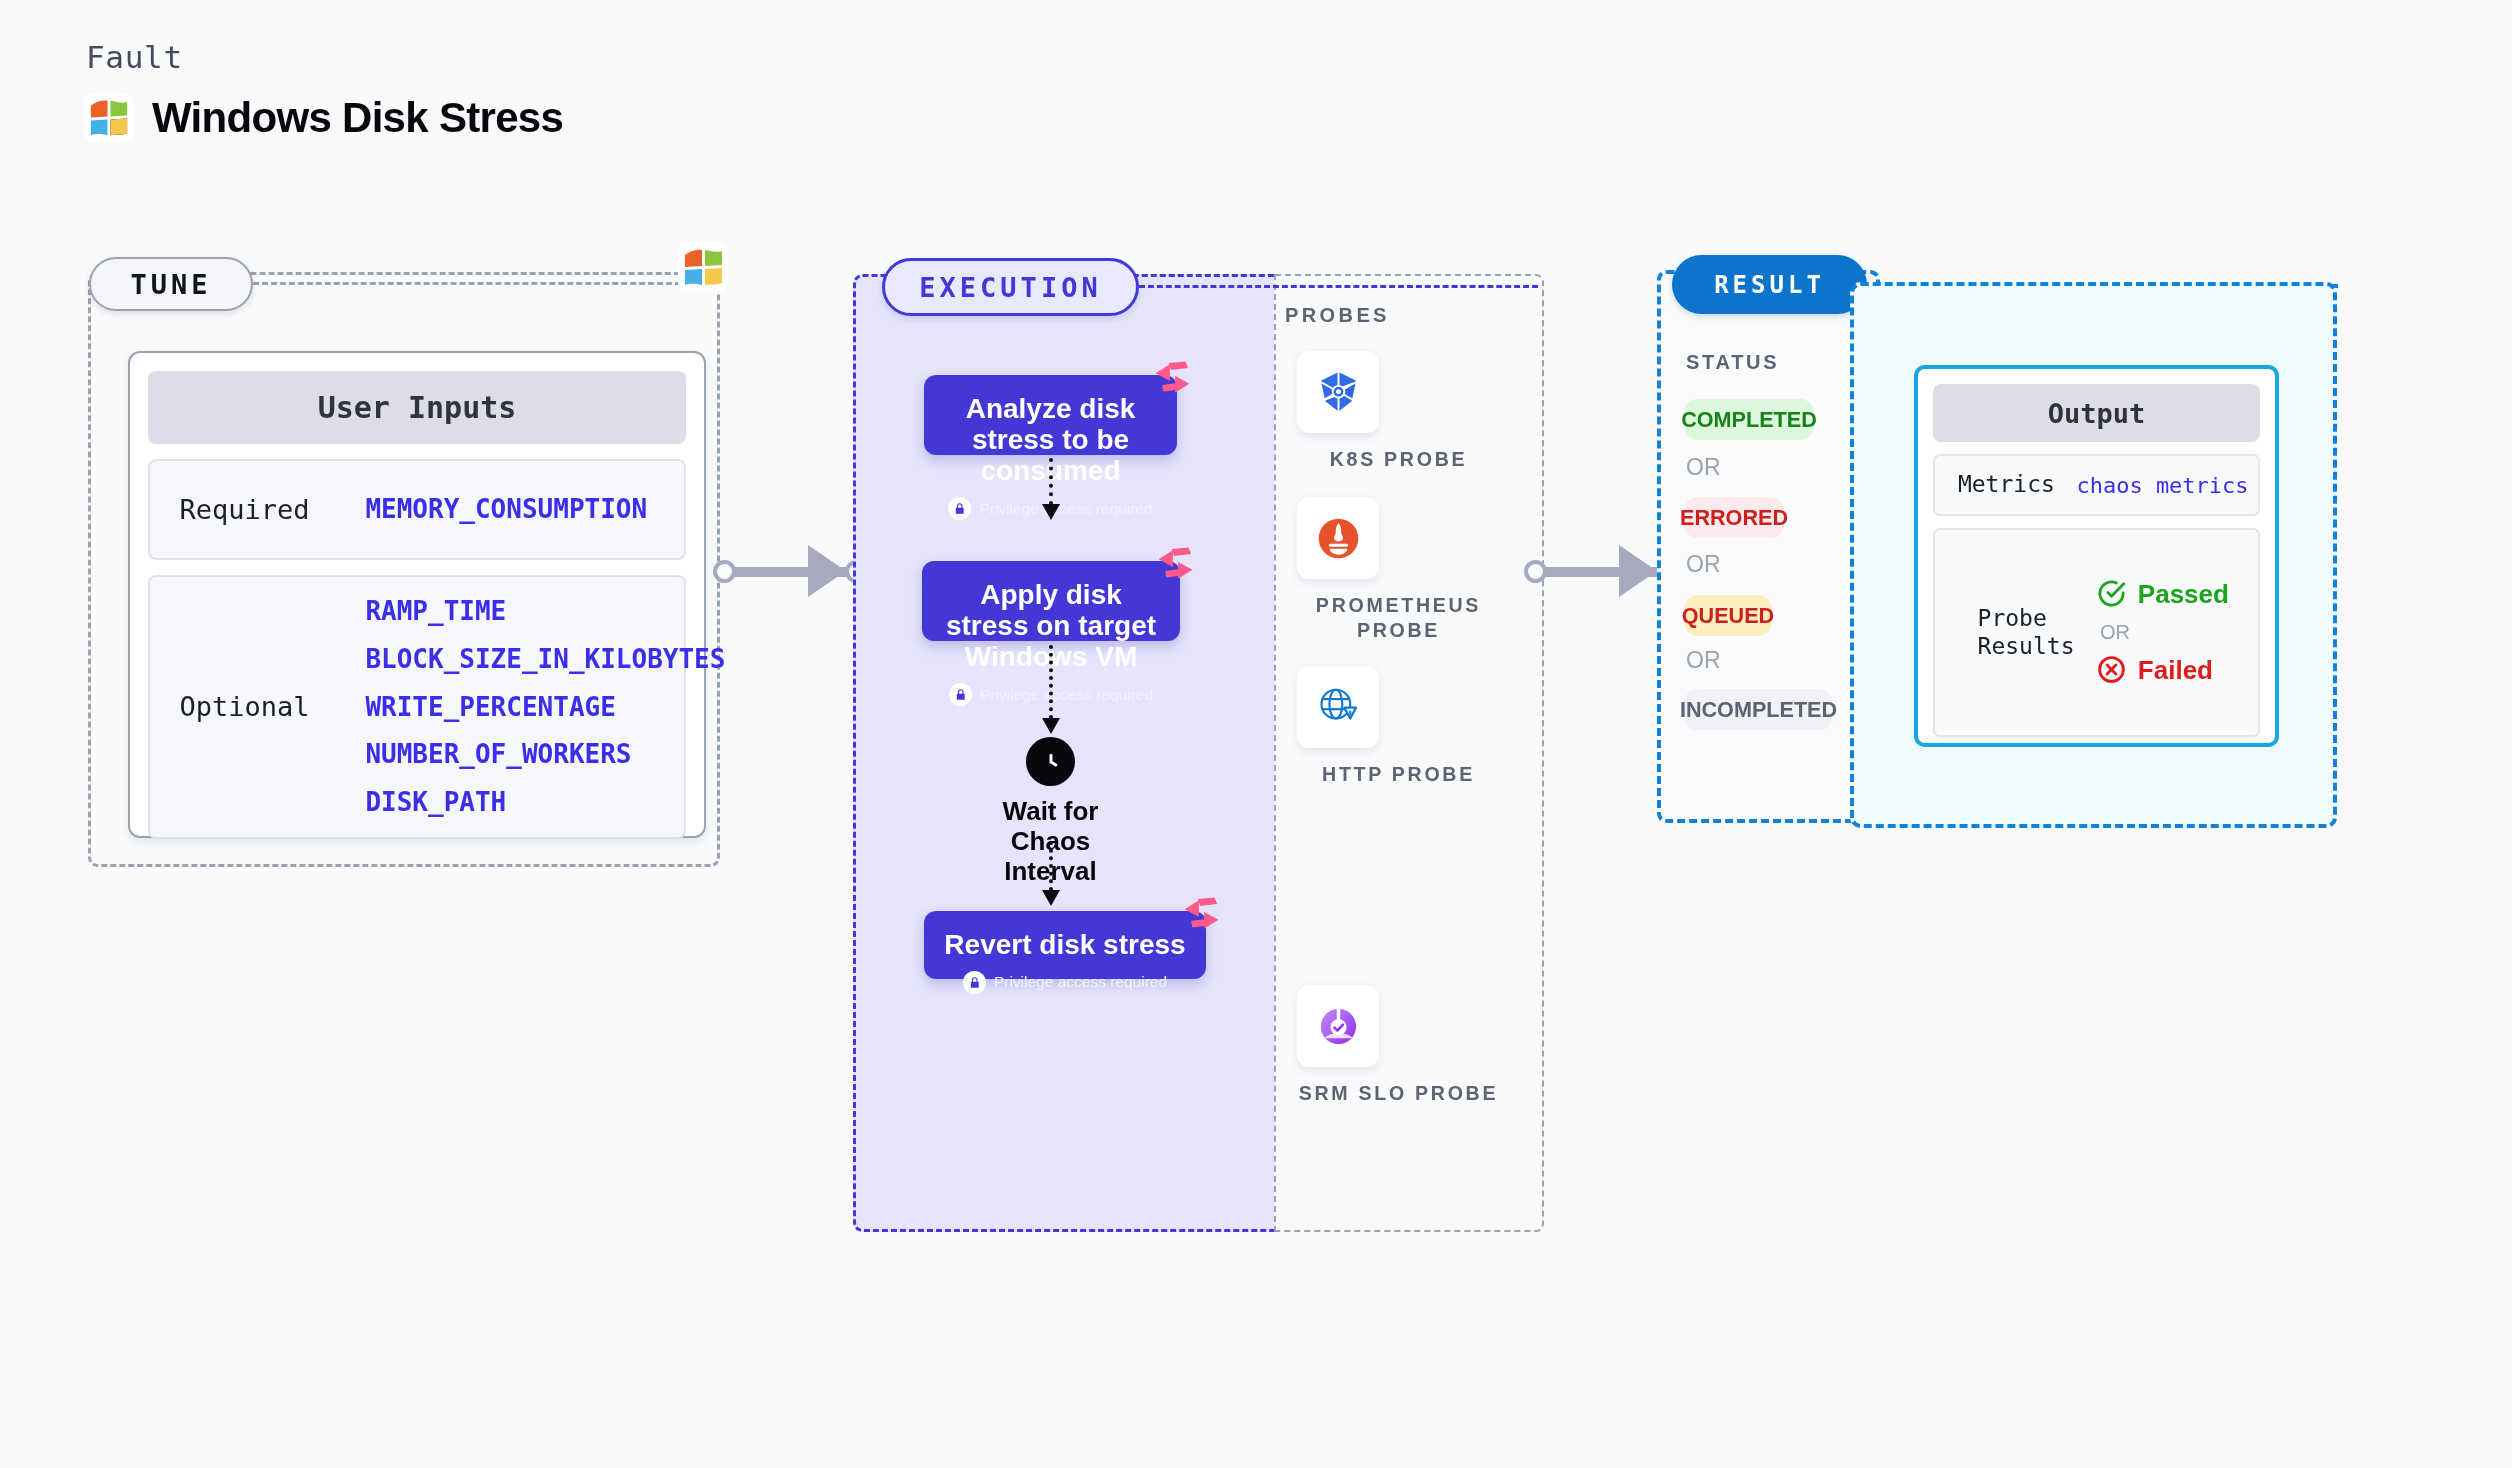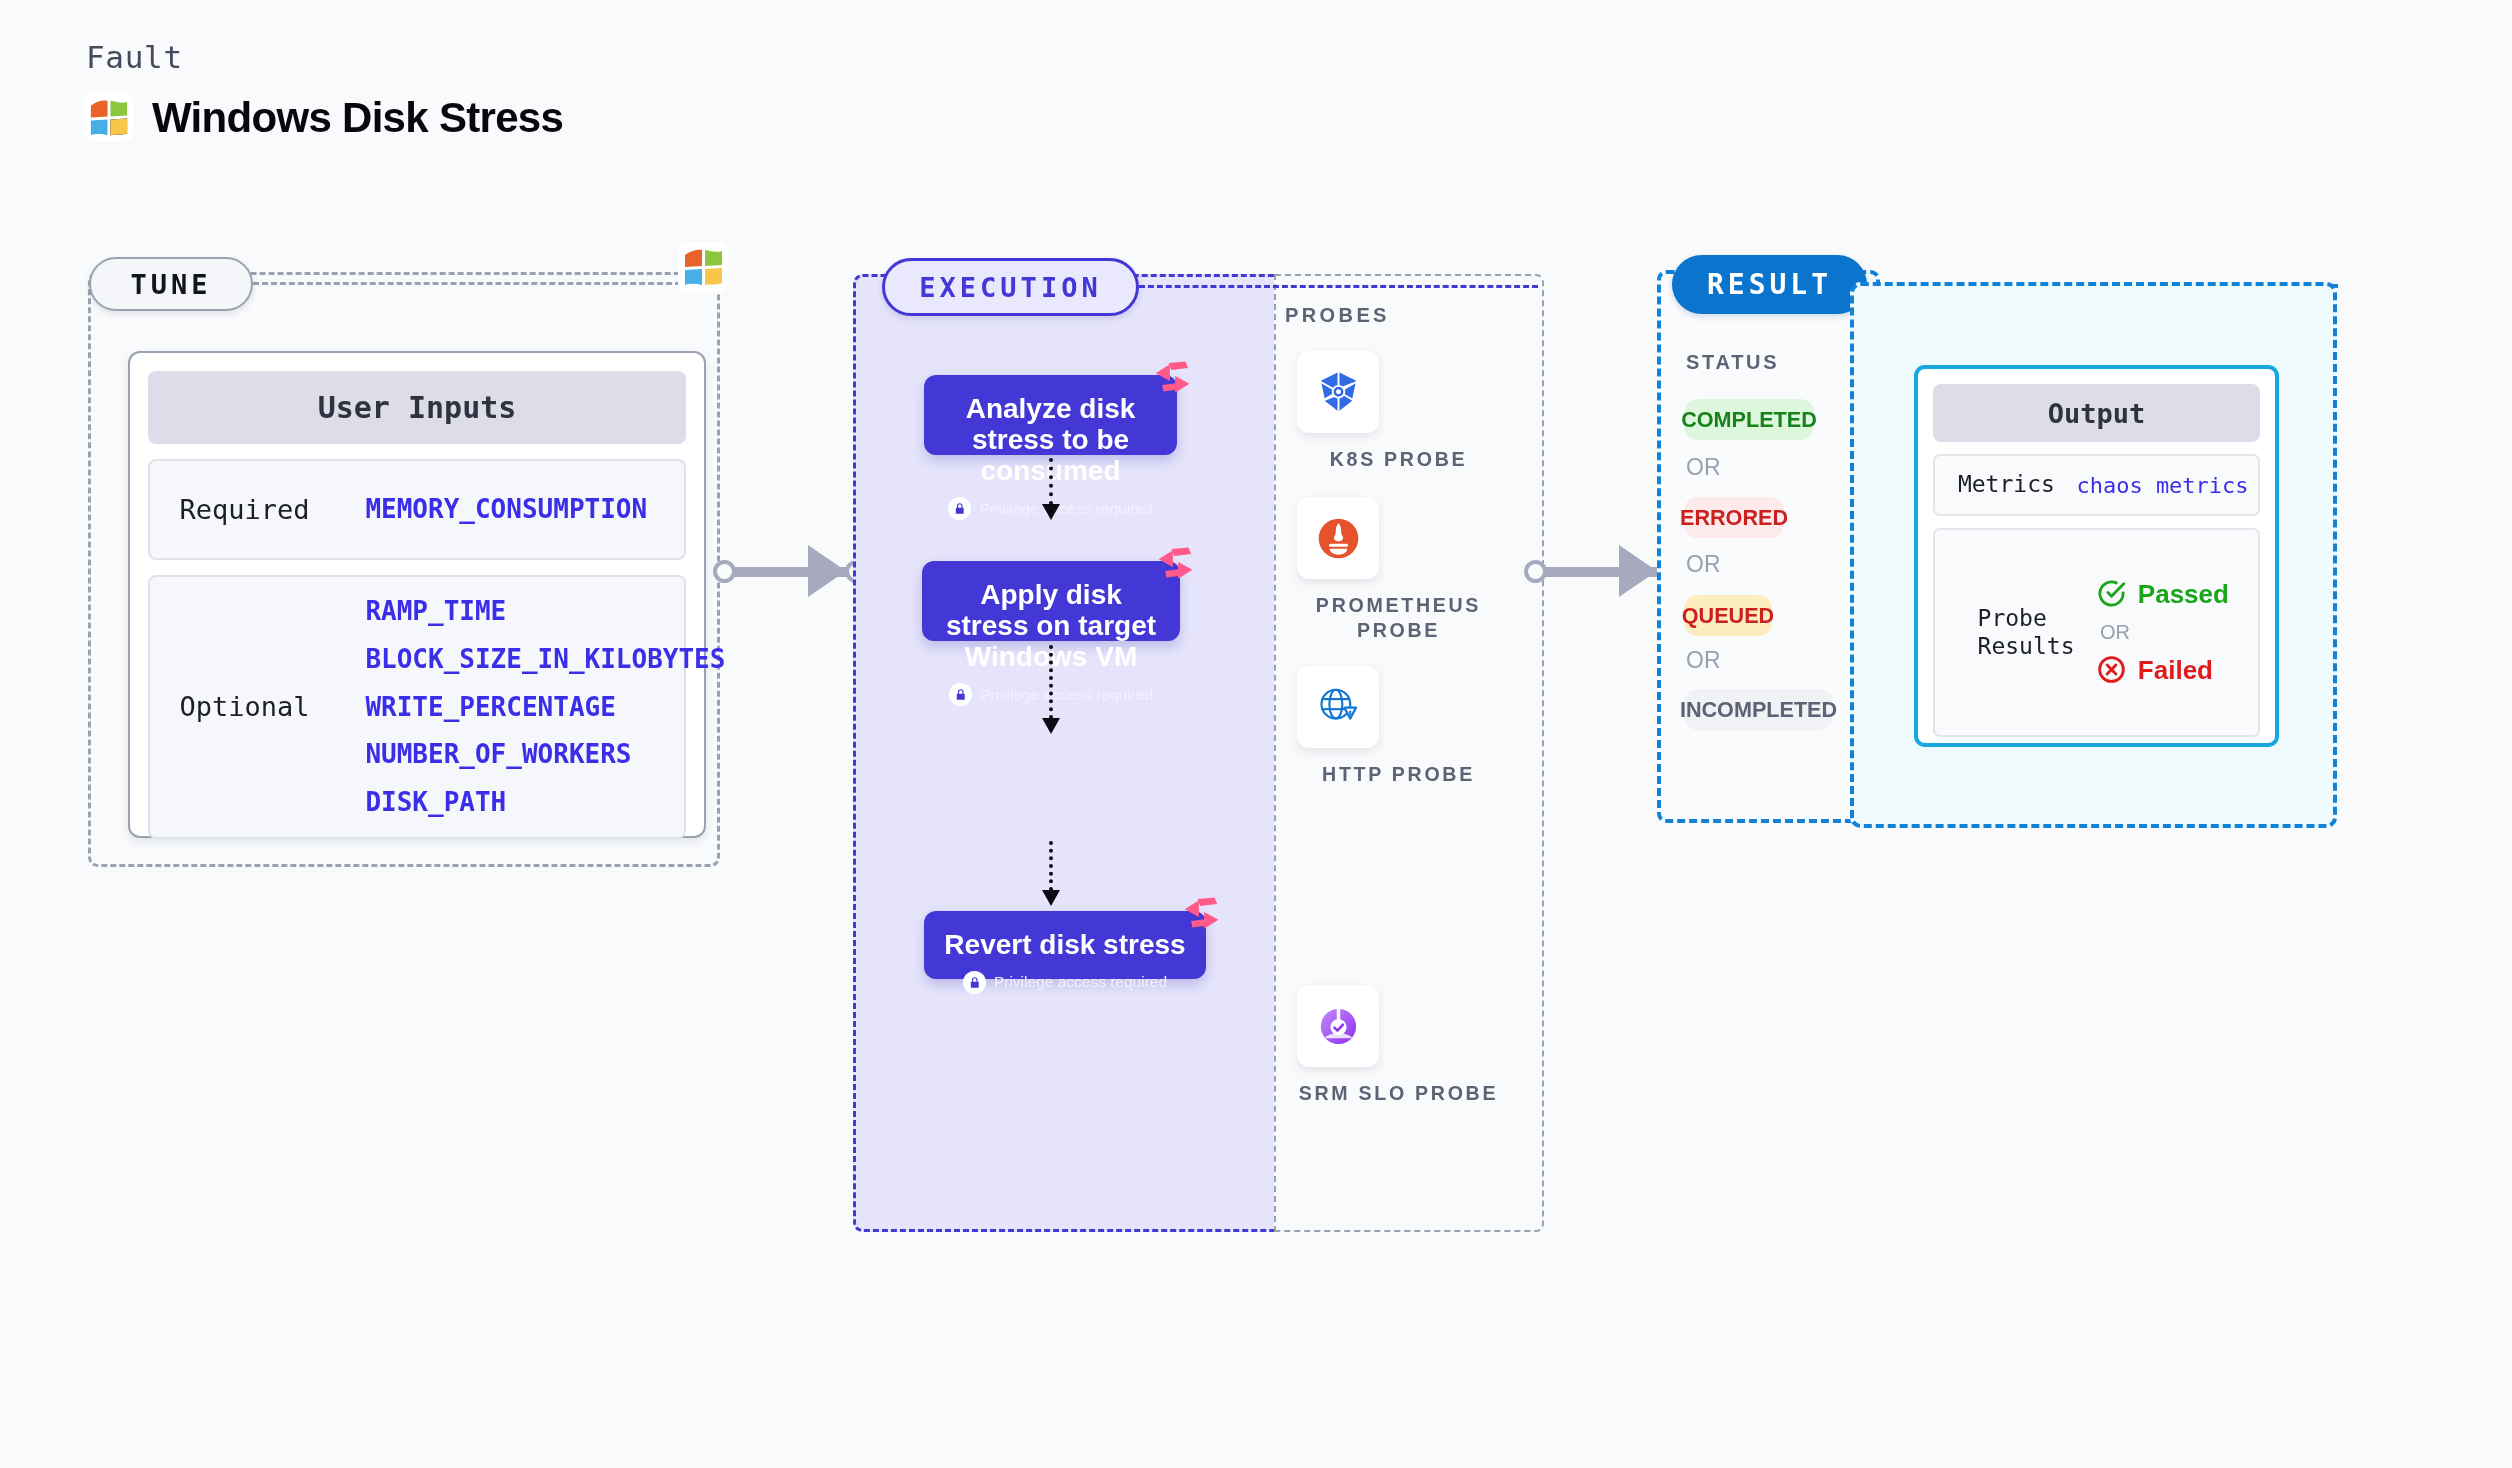--- a/index.html
+++ b/index.html
@@ -71,21 +71,21 @@
     font-size: 27px; box-shadow: 0 2.7px 6.8px rgba(30,35,60,.12);
   }
   #execution-badge {
     left: 882px; top: 258px; width: 257px; height: 58px;
     background: #e9e8fd; border: 3.4px solid #4338d6; color: #4338d6;
     font-size: 27px; box-shadow: 0 2.7px 6.8px rgba(40,35,140,.14);
   }
   #result-badge {
     left: 1672px; top: 255px; width: 195px; height: 59px;
     background: #0b74cc; border: none; color: #ffffff;
-    font-size: 28px; box-shadow: 0 2.7px 6.8px rgba(10,70,130,.18);
+    font-size: 24px; box-shadow: 0 2.7px 6.8px rgba(10,70,130,.18);
   }
 
   
   .lead-line {
     position: absolute; border-top: 3.4px dashed #9aa2b1; height: 0;
   }
   #tune-lead { left: 253px; top: 282px; width: 446px; }
   #exec-lead { left: 1139px; top: 285px; width: 399px;
                border-top: 3.4px dashed #4338d6; }
   #result-lead { left: 1865px; top: 284px; width: 473px;
@@ -384,20 +384,28 @@
       </span>
       <span>Privilege access required</span>
     </div>
   </div>
 
   <div class="v-arrow" id="arrow-2">
     <div class="line"></div>
       <div class="tip"></div>
   </div>
 
+  <div id="wait-node">
+    <div class="clock-circle">
+      <svg width="30" height="30" viewBox="0 0 24 24" fill="none" stroke="#ffffff" stroke-width="2.4" stroke-linecap="round">
+        <path d="M12 6.5 L12 12 L15.8 14.4"></path>
+      </svg>
+    </div>
+    <div class="wait-label">Wait for Chaos Interval</div>
+  </div>
 
   <div class="v-arrow" id="arrow-3">
     <div class="line"></div>
       <div class="tip"></div>
   </div>
 
   <div class="step-card" id="step-3">
     <span class="ribbon">
       <svg width="39" height="39" viewBox="0 0 60 60">
         <path d="M4 22 L26 8 L26 34 Z" fill="#ff5a8a"></path>

